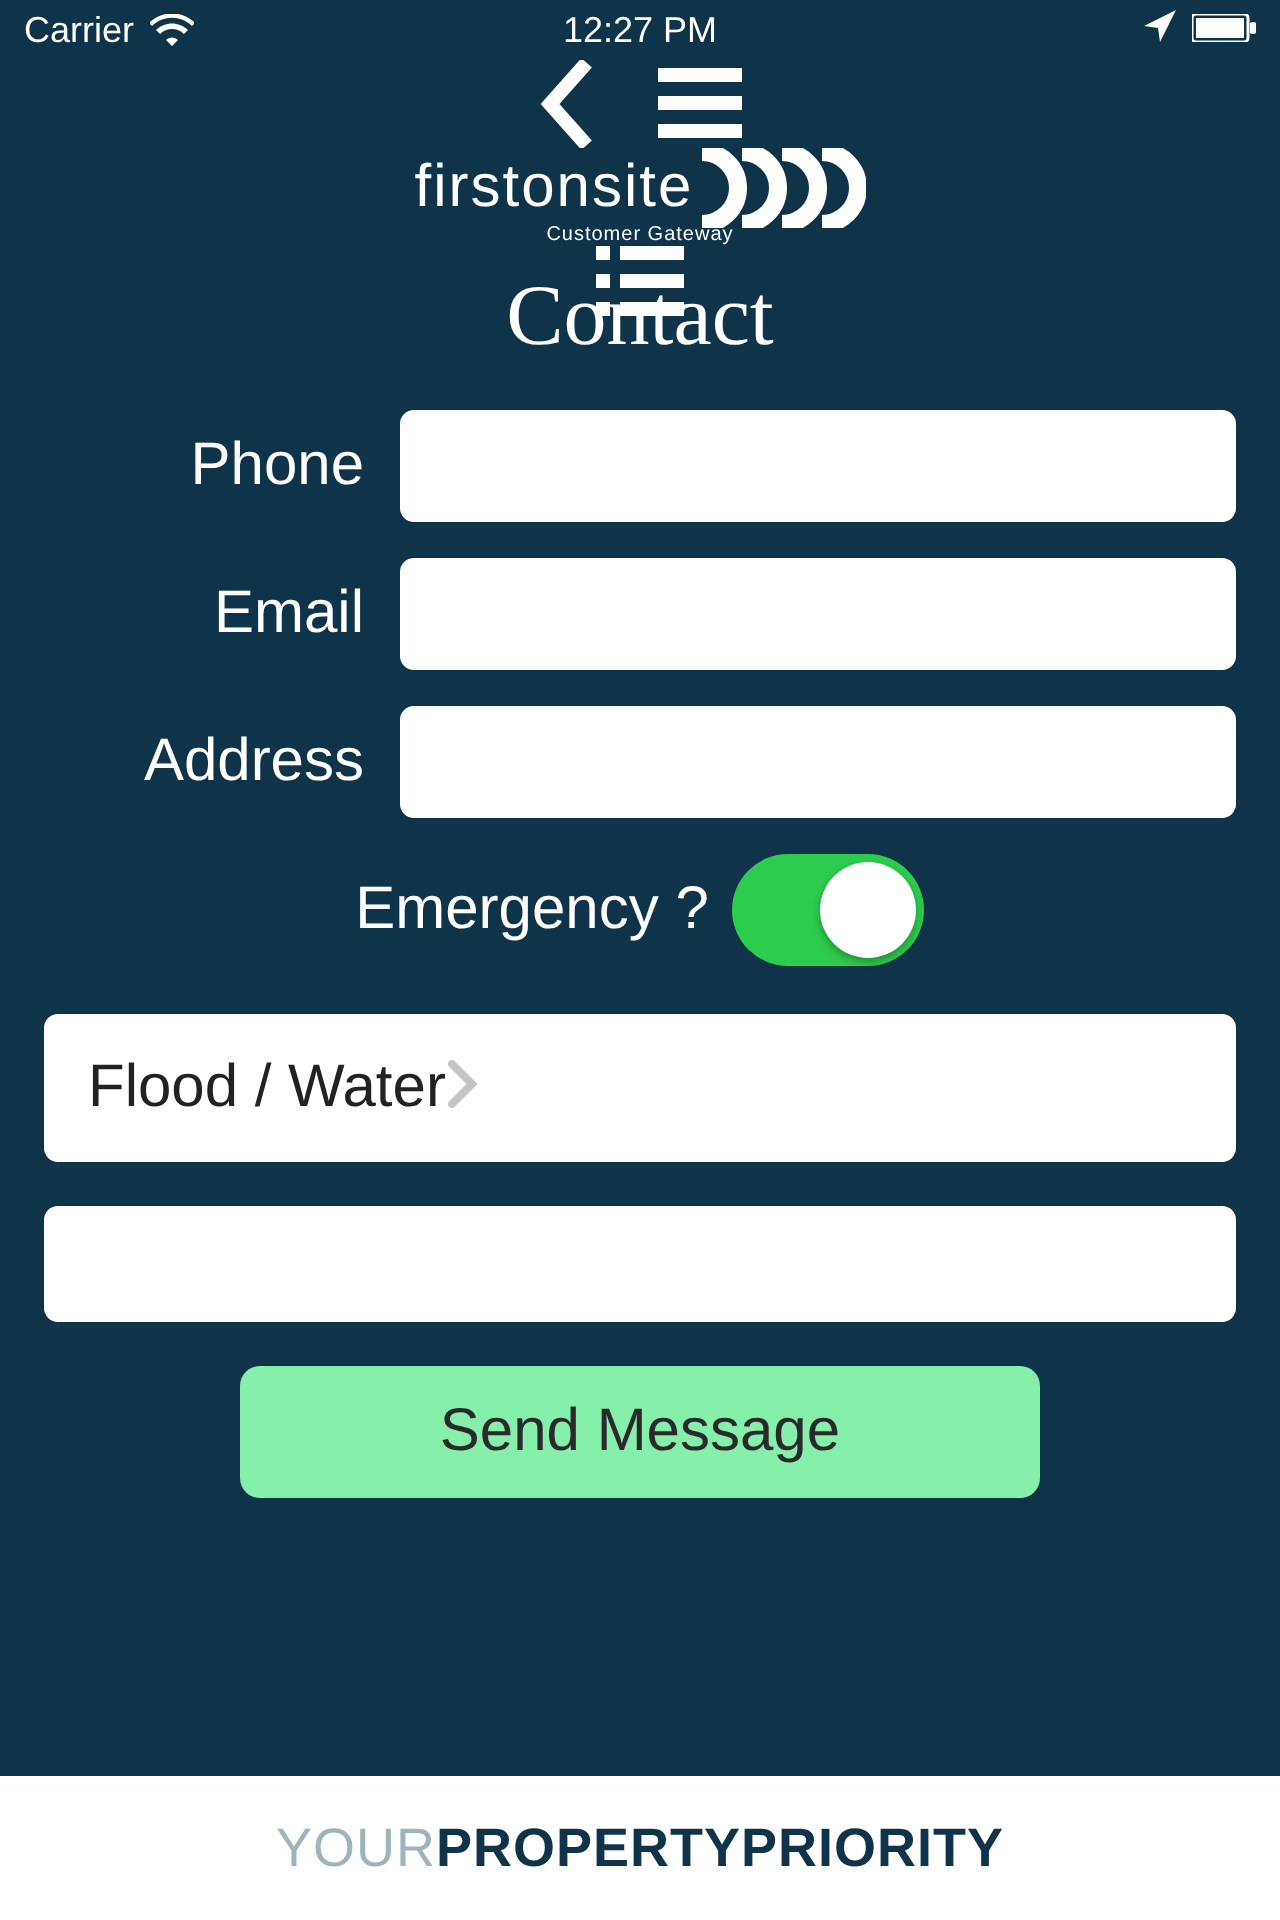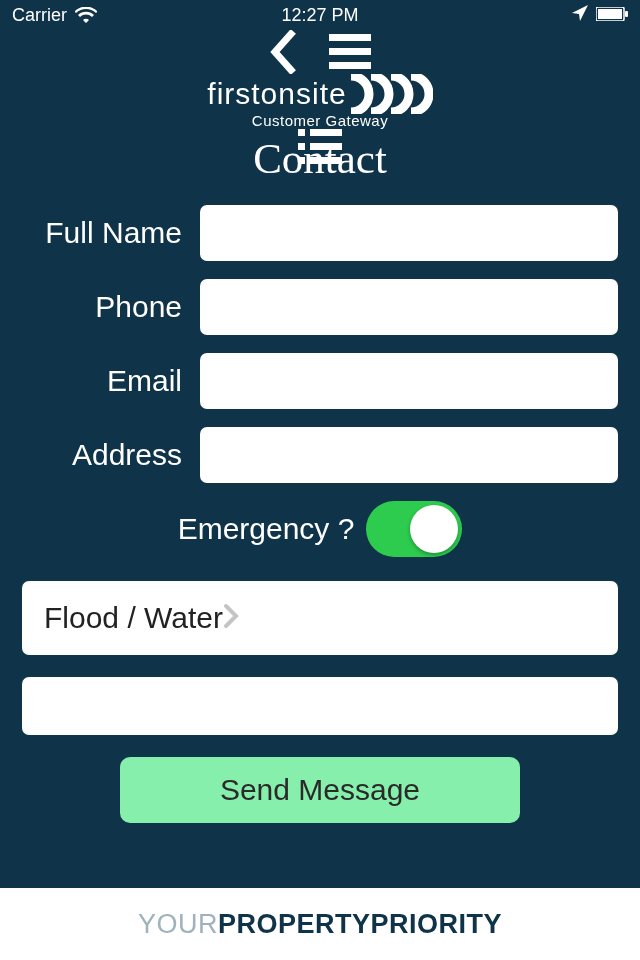--- a/index.html
+++ b/index.html
@@ -40,21 +40,21 @@
     flex-direction: column;
   }
   .nav-left { display: flex; align-items: center; gap: 32px; }
   .back-btn svg, .menu-btn svg, .list-btn svg { display: block; }
   .logo {
     display: flex; flex-direction: column; align-items: center;
     color: #fff;
   }
   .logo-row { display:flex; align-items:center; }
   .logo-text { font-size: 30px; font-weight: 500; letter-spacing: 1px; }
-  .logo-sub { font-size: 15px; letter-spacing:0.5px; margin-top:-2px; }
+  .logo-sub { font-size: 10px; letter-spacing:0.5px; margin-top:-2px; }
 
   
   .page-title {
     color: #fff;
     text-align: center;
     font-size: 43px;
     font-weight: 400;
     margin-top: 6px;
     margin-bottom: 22px;
     font-family: Liberation Serif, serif;
@@ -200,24 +200,20 @@
       <rect x="0" y="28" width="7" height="7" fill="#fff"></rect>
         <rect x="12" y="28" width="32" height="7" fill="#fff"></rect>
     </svg>
   </div>
 </div>
 
 <div class="page-title">Contact</div>
 
 <div class="form">
   <div class="row">
-    <div class="row-label">Full Name</div>
-    <input type="text" style="">
-  </div>
-  <div class="row">
     <div class="row-label">Phone</div>
     <input type="text" style="">
   </div>
   <div class="row">
     <div class="row-label">Email</div>
     <input type="text" style="">
   </div>
   <div class="row">
     <div class="row-label">Address</div>
     <input type="text" style="">

